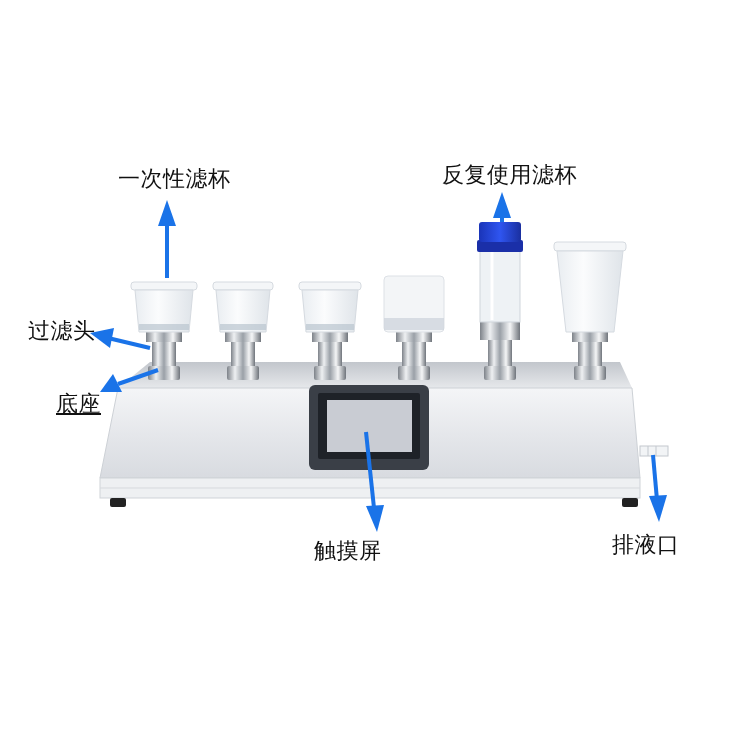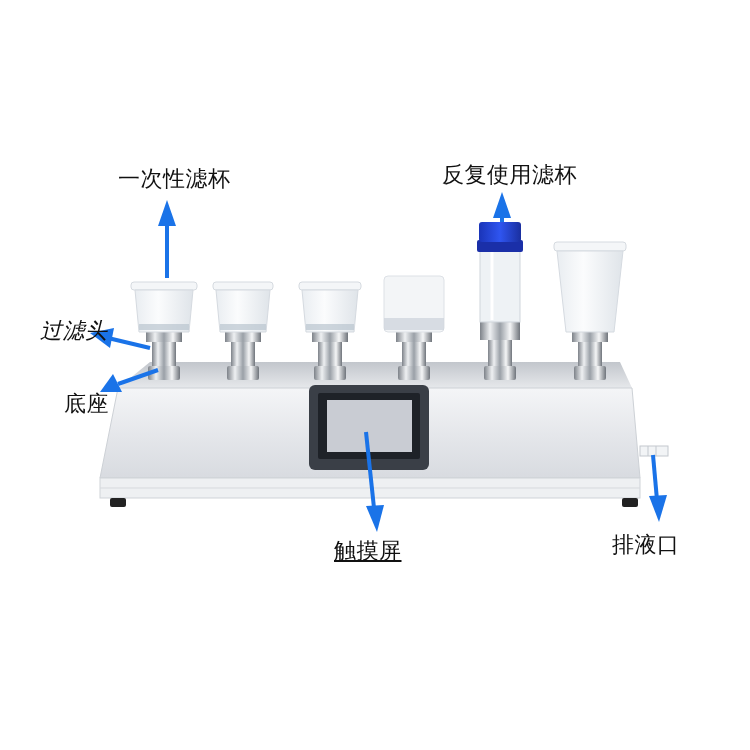--- a/index.html
+++ b/index.html
@@ -155,17 +155,17 @@
       <line x1="366" y1="432" x2="374" y2="508" stroke-width="4"></line>
       <polygon points="377,532 366,506 384,505" stroke="none"></polygon>
 
       <line x1="653" y1="455" x2="657" y2="500" stroke-width="4"></line>
       <polygon points="659,522 649,496 667,495" stroke="none"></polygon>
     </g>
   </svg>
 
   <div class="label" style="left:118px; top:164px;">一次性滤杯</div>
   <div class="label" style="left:442px; top:160px;">反复使用滤杯</div>
-  <div class="label" style="left:40px; top:316px;font-style:italic;">过滤头</div>
-  <div class="label" style="left:64px; top:389px;">底座</div>
-  <div class="label" style="left:334px; top:536px;text-decoration:underline;">触摸屏</div>
+  <div class="label" style="left:28px; top:316px;">过滤头</div>
+  <div class="label" style="left:56px; top:389px;text-decoration:underline;">底座</div>
+  <div class="label" style="left:314px; top:536px;">触摸屏</div>
   <div class="label" style="left:612px; top:530px;font-family:Liberation Mono, monospace;">排液口</div>
 </div>
 
 </body></html>

